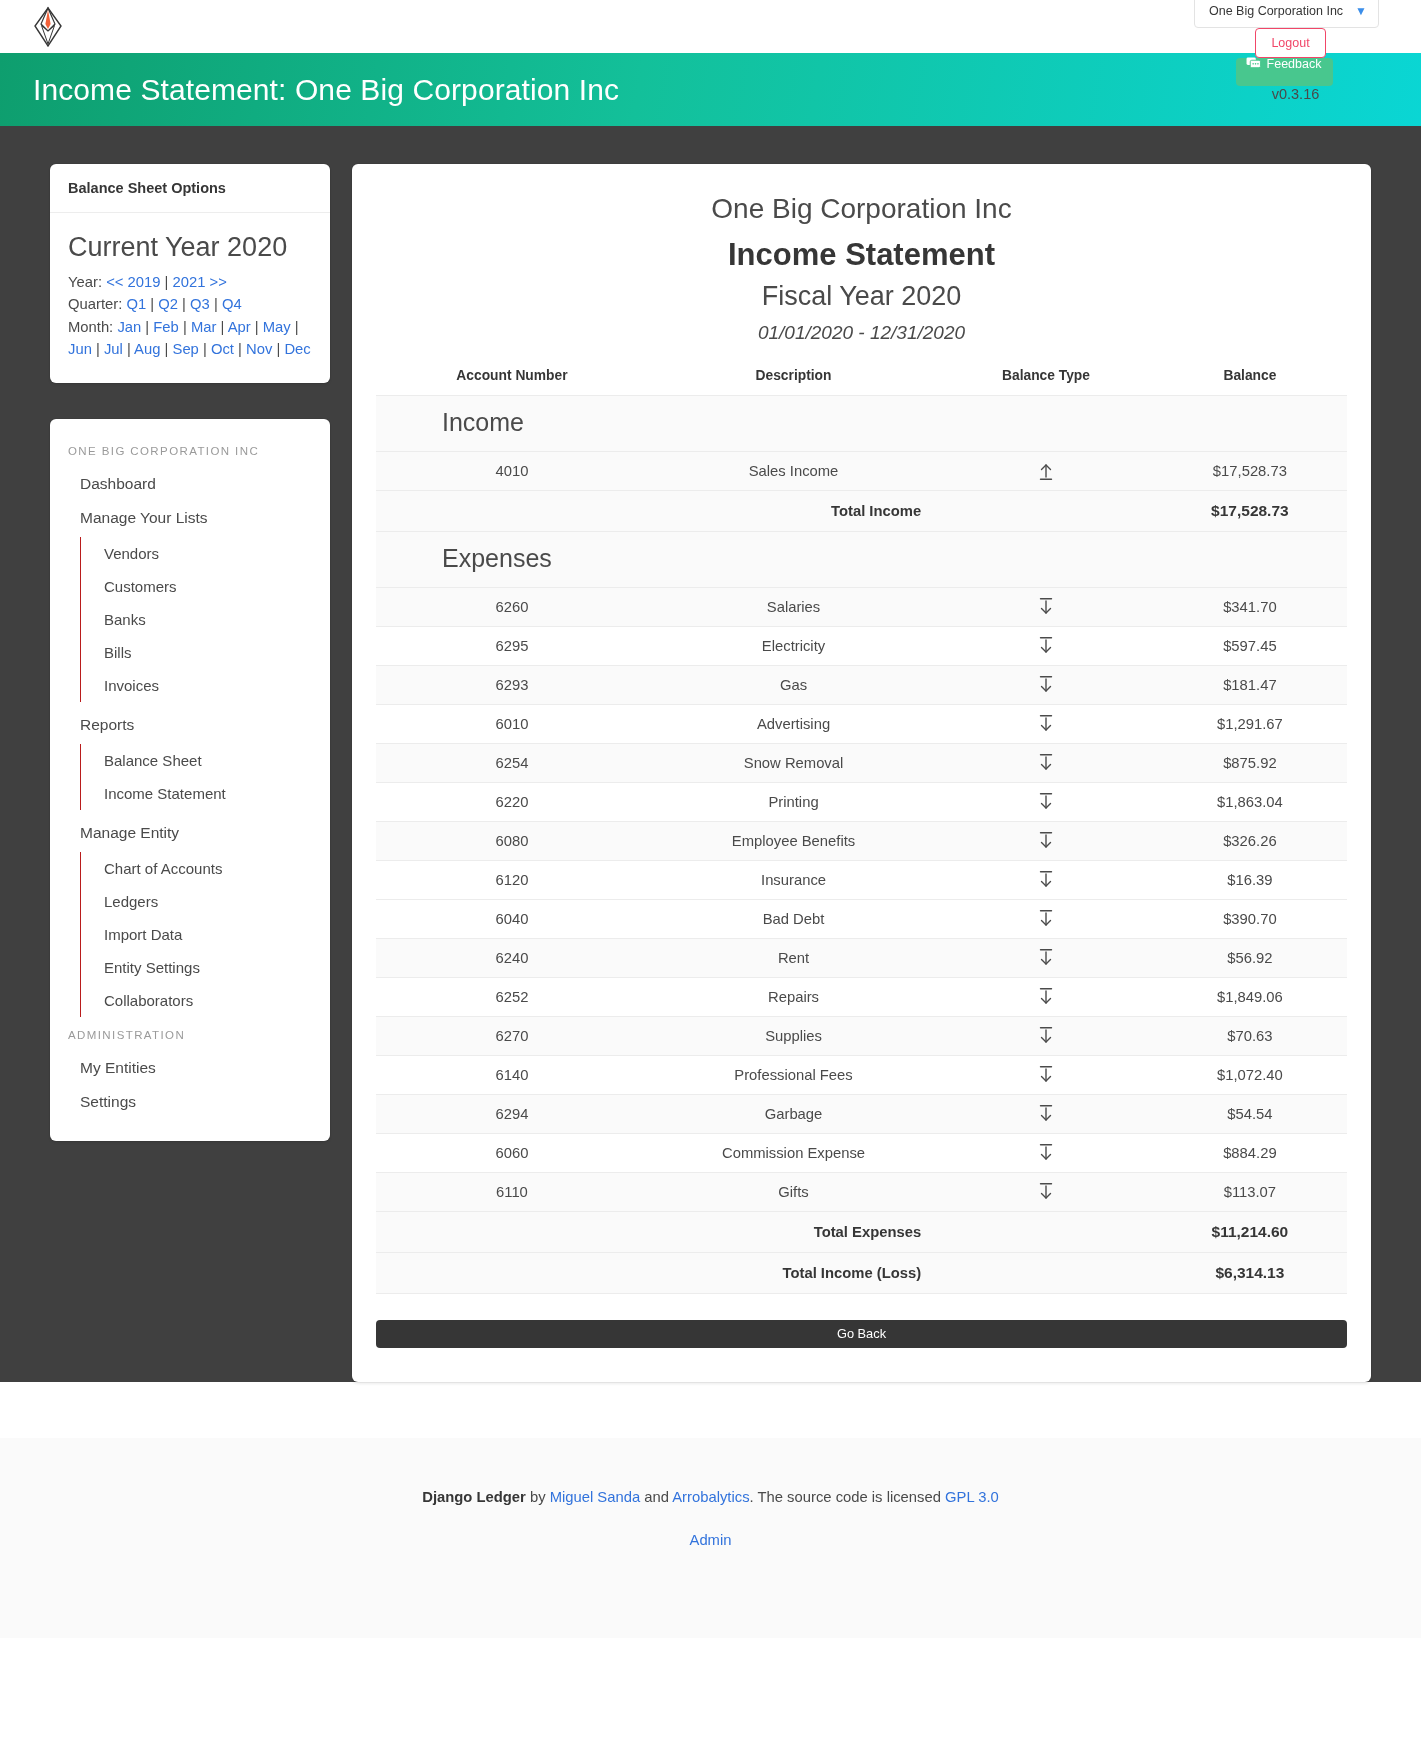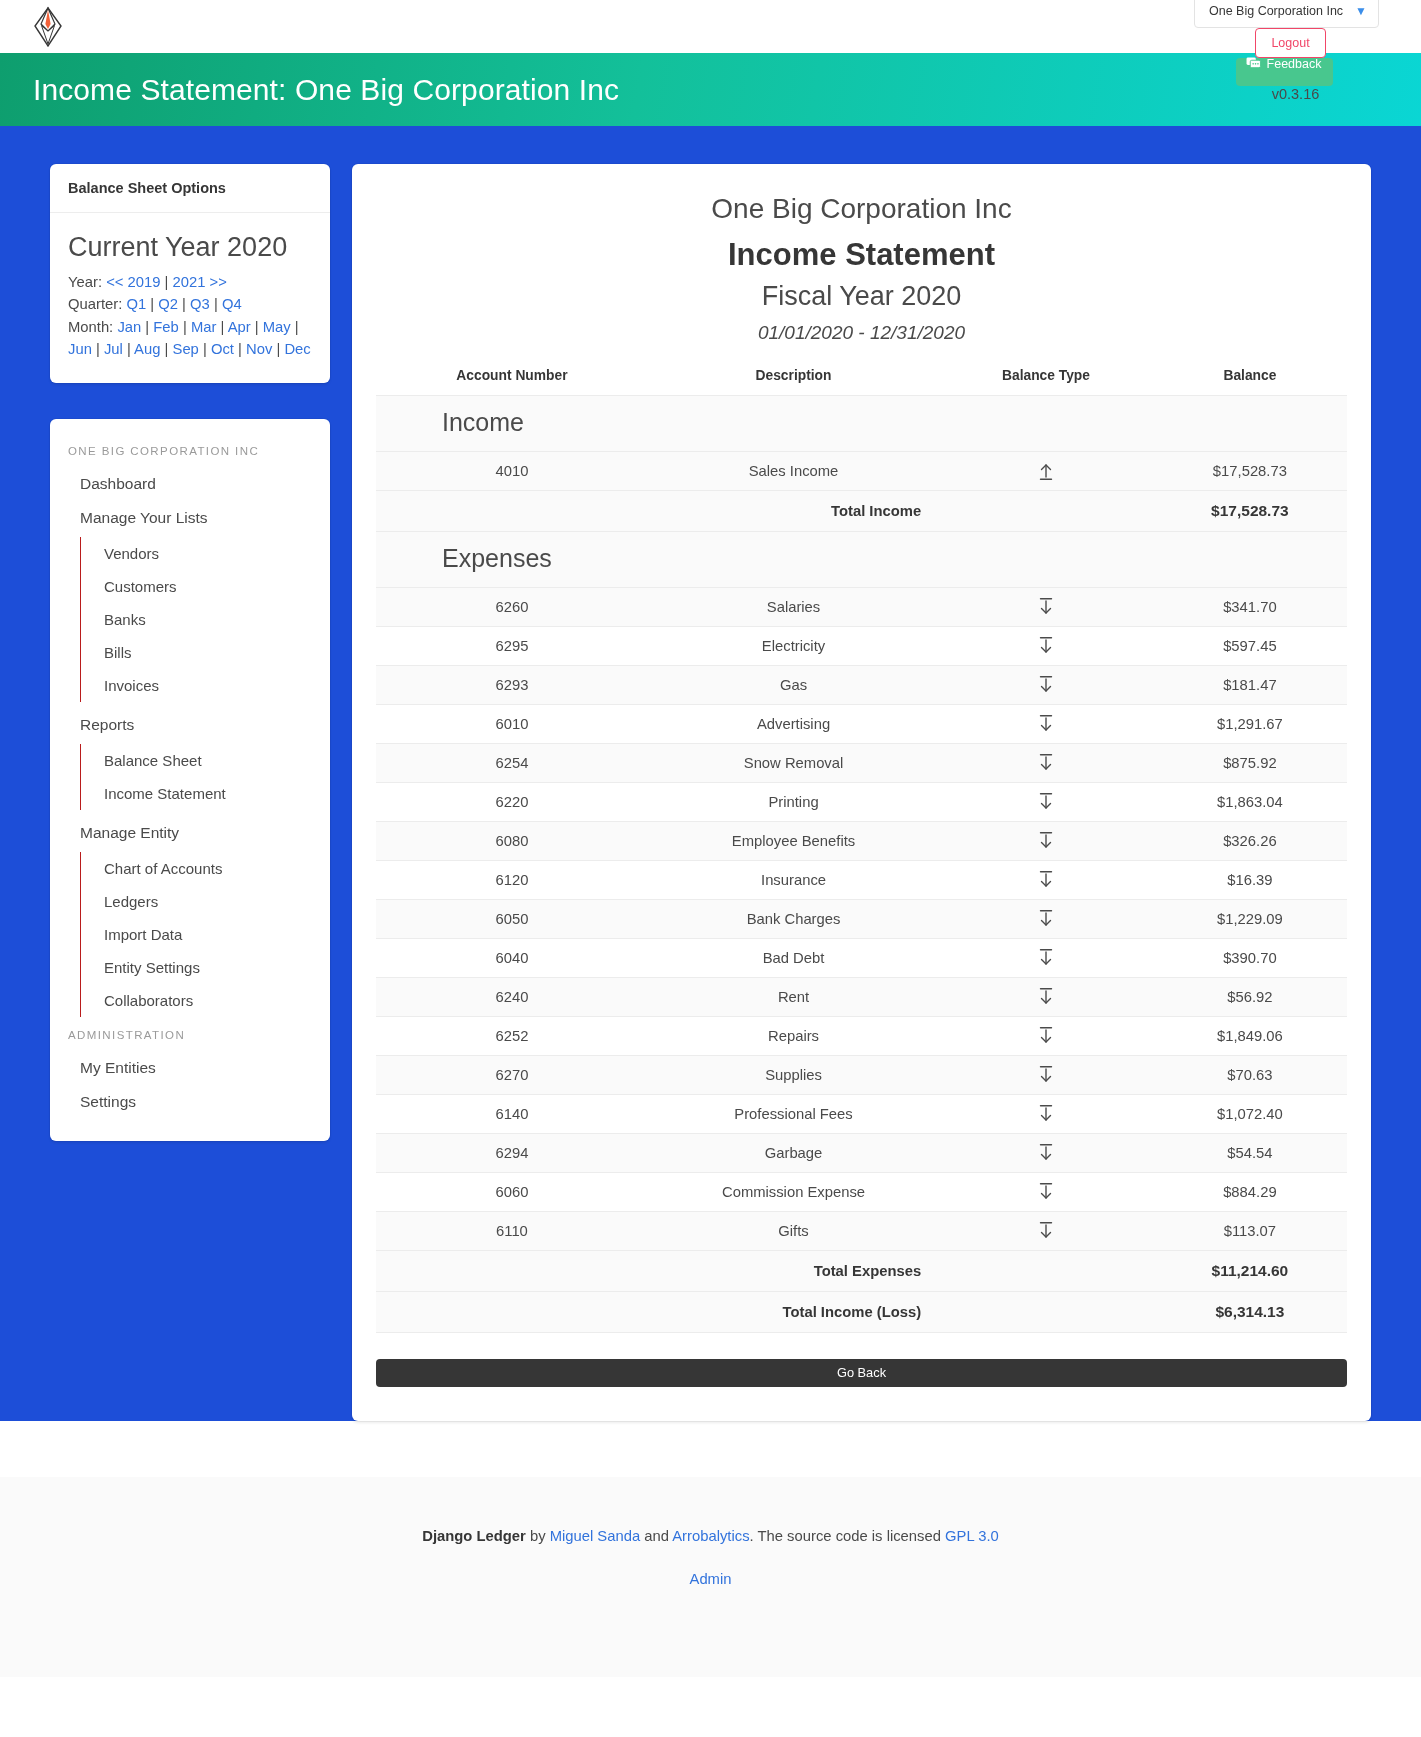--- a/index.html
+++ b/index.html
@@ -110,21 +110,21 @@
     font-weight: 400;
     letter-spacing: 0.1px;
   }
 
   
   .page-body {
     display: flex;
     padding: 38px 50px 0 50px;
     gap: 22px;
     align-items: flex-start;
-    background: #1d4ed8;
+    background: #404040;
     min-height: 1200px;
   }
   .sidebar { width: 280px; flex: 0 0 280px; }
 
   .card {
     background: #ffffff;
     border-radius: 6px;
     box-shadow: 0 2px 3px rgba(10,10,10,.08), 0 0 0 1px rgba(10,10,10,.045);
   }
   .options-card { margin-bottom: 36px; }
@@ -510,30 +510,20 @@
             <tr class="data-row even">
               <td>6120</td>
               <td>Insurance</td>
               <td><svg class="bt-icon" viewBox="0 0 20 20">
                   <path d="M10 4 L10 16" stroke="#4a4a4a" stroke-width="1.4" fill="none" stroke-linecap="round"></path>
                   <path d="M5.5 11.5 L10 16 L14.5 11.5" stroke="#4a4a4a" stroke-width="1.4" fill="none" stroke-linecap="round" stroke-linejoin="round"></path>
                   <path d="M4.5 1.8 L15.5 1.8" stroke="#4a4a4a" stroke-width="1.4" fill="none" stroke-linecap="round"></path>
                 </svg></td>
               <td>$16.39</td>
             </tr>
-            <tr class="data-row odd">
-              <td>6050</td>
-              <td>Bank Charges</td>
-              <td><svg class="bt-icon" viewBox="0 0 20 20">
-                  <path d="M10 4 L10 16" stroke="#4a4a4a" stroke-width="1.4" fill="none" stroke-linecap="round"></path>
-                  <path d="M5.5 11.5 L10 16 L14.5 11.5" stroke="#4a4a4a" stroke-width="1.4" fill="none" stroke-linecap="round" stroke-linejoin="round"></path>
-                  <path d="M4.5 1.8 L15.5 1.8" stroke="#4a4a4a" stroke-width="1.4" fill="none" stroke-linecap="round"></path>
-                </svg></td>
-              <td>$1,229.09</td>
-            </tr>
             <tr class="data-row even">
               <td>6040</td>
               <td>Bad Debt</td>
               <td><svg class="bt-icon" viewBox="0 0 20 20">
                   <path d="M10 4 L10 16" stroke="#4a4a4a" stroke-width="1.4" fill="none" stroke-linecap="round"></path>
                   <path d="M5.5 11.5 L10 16 L14.5 11.5" stroke="#4a4a4a" stroke-width="1.4" fill="none" stroke-linecap="round" stroke-linejoin="round"></path>
                   <path d="M4.5 1.8 L15.5 1.8" stroke="#4a4a4a" stroke-width="1.4" fill="none" stroke-linecap="round"></path>
                 </svg></td>
               <td>$390.70</td>
             </tr>

